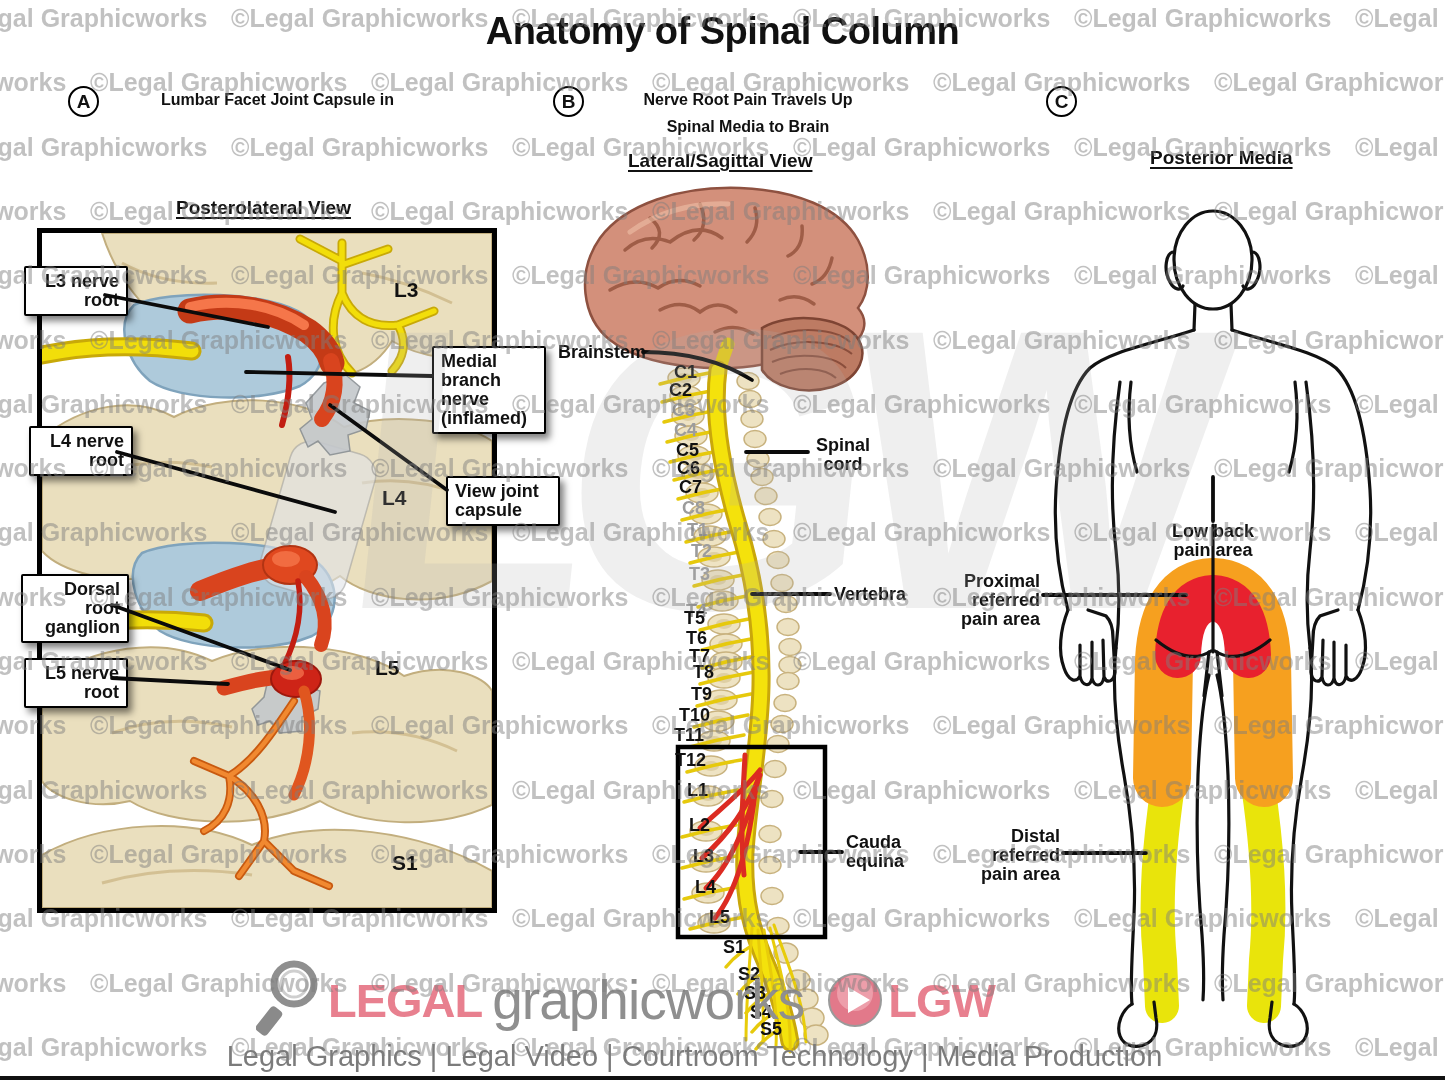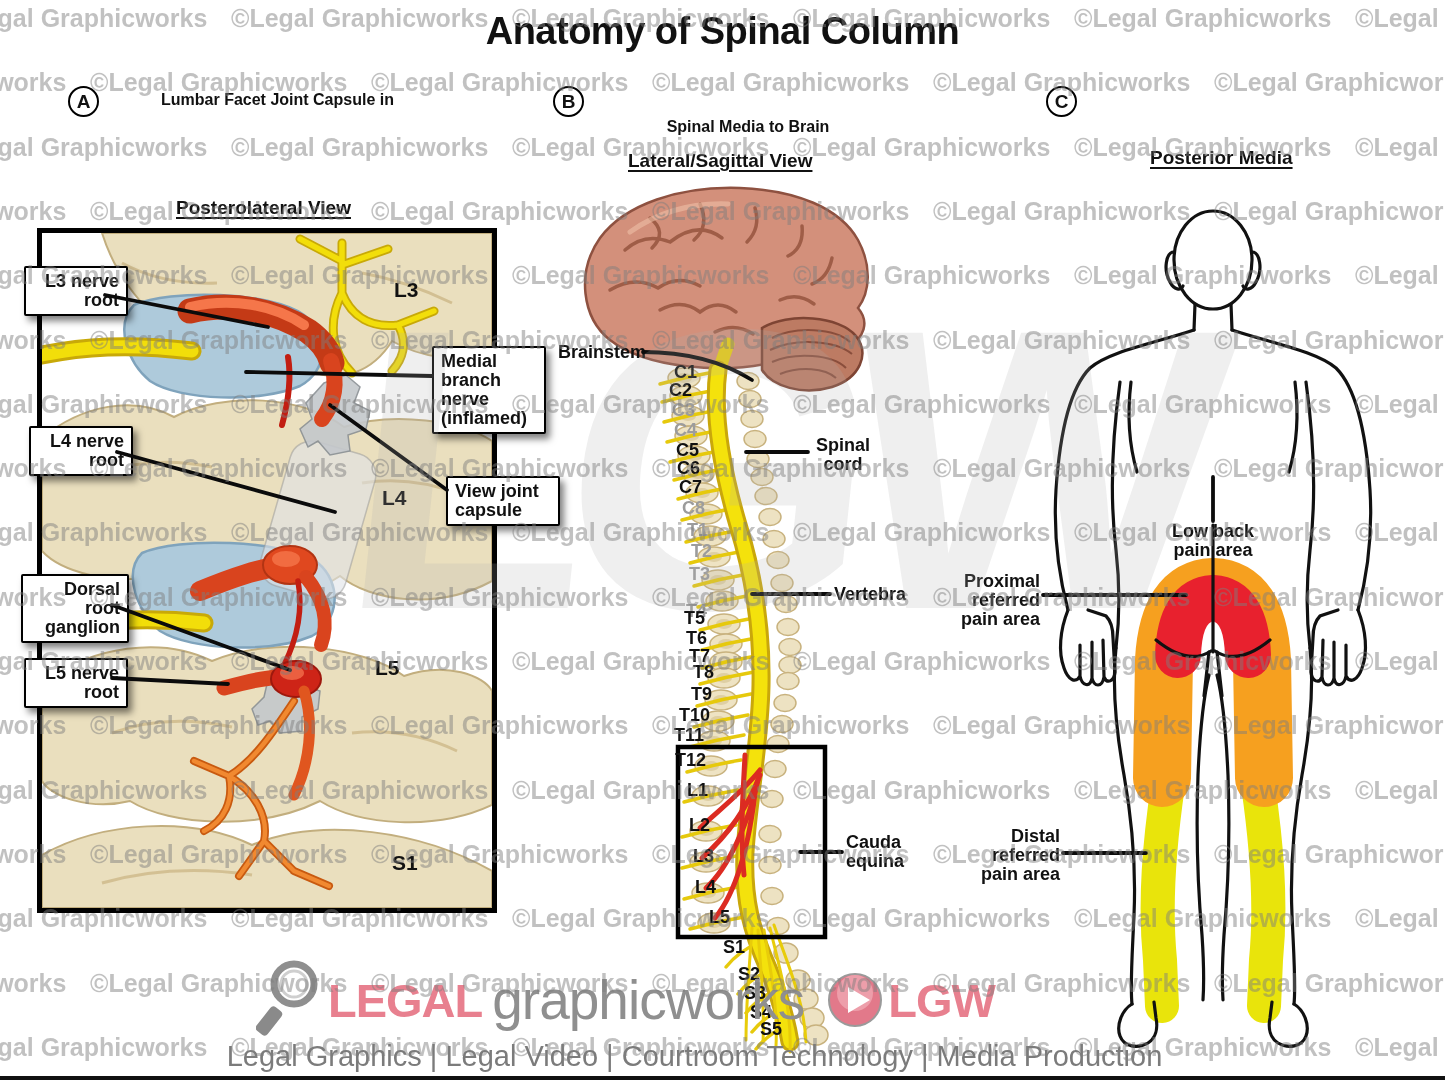--- a/index.html
+++ b/index.html
@@ -48,21 +48,21 @@
   <div id="main-title">Anatomy of Spinal Column</div>
 
   <div class="circ" style="left:68px;top:86px;">A</div>
   <div class="panel-head" style="left:100px;top:86px;width:355px;">
     <span>Lumbar Facet Joint Capsule in</span><br>
   </div>
   <div class="view-label" style="left:176px;top:197px;">Posterolateral View</div>
 
   <div class="circ" style="left:553px;top:86px;">B</div>
   <div class="panel-head" style="left:588px;top:86px;width:320px;">
-    <br>
+    <span>Nerve Root Pain Travels Up</span><br>
     <span>Spinal Media to Brain</span>
   </div>
   <div class="view-label" style="left:628px;top:150px;">Lateral/Sagittal View</div>
 
   <div class="circ" style="left:1046px;top:86px;">C</div>
   <div class="view-label" style="left:1150px;top:147px;">Posterior Media</div>
 
   <div id="panelA-frame">
   <svg width="450" height="675" viewBox="0 0 450 675">
 

